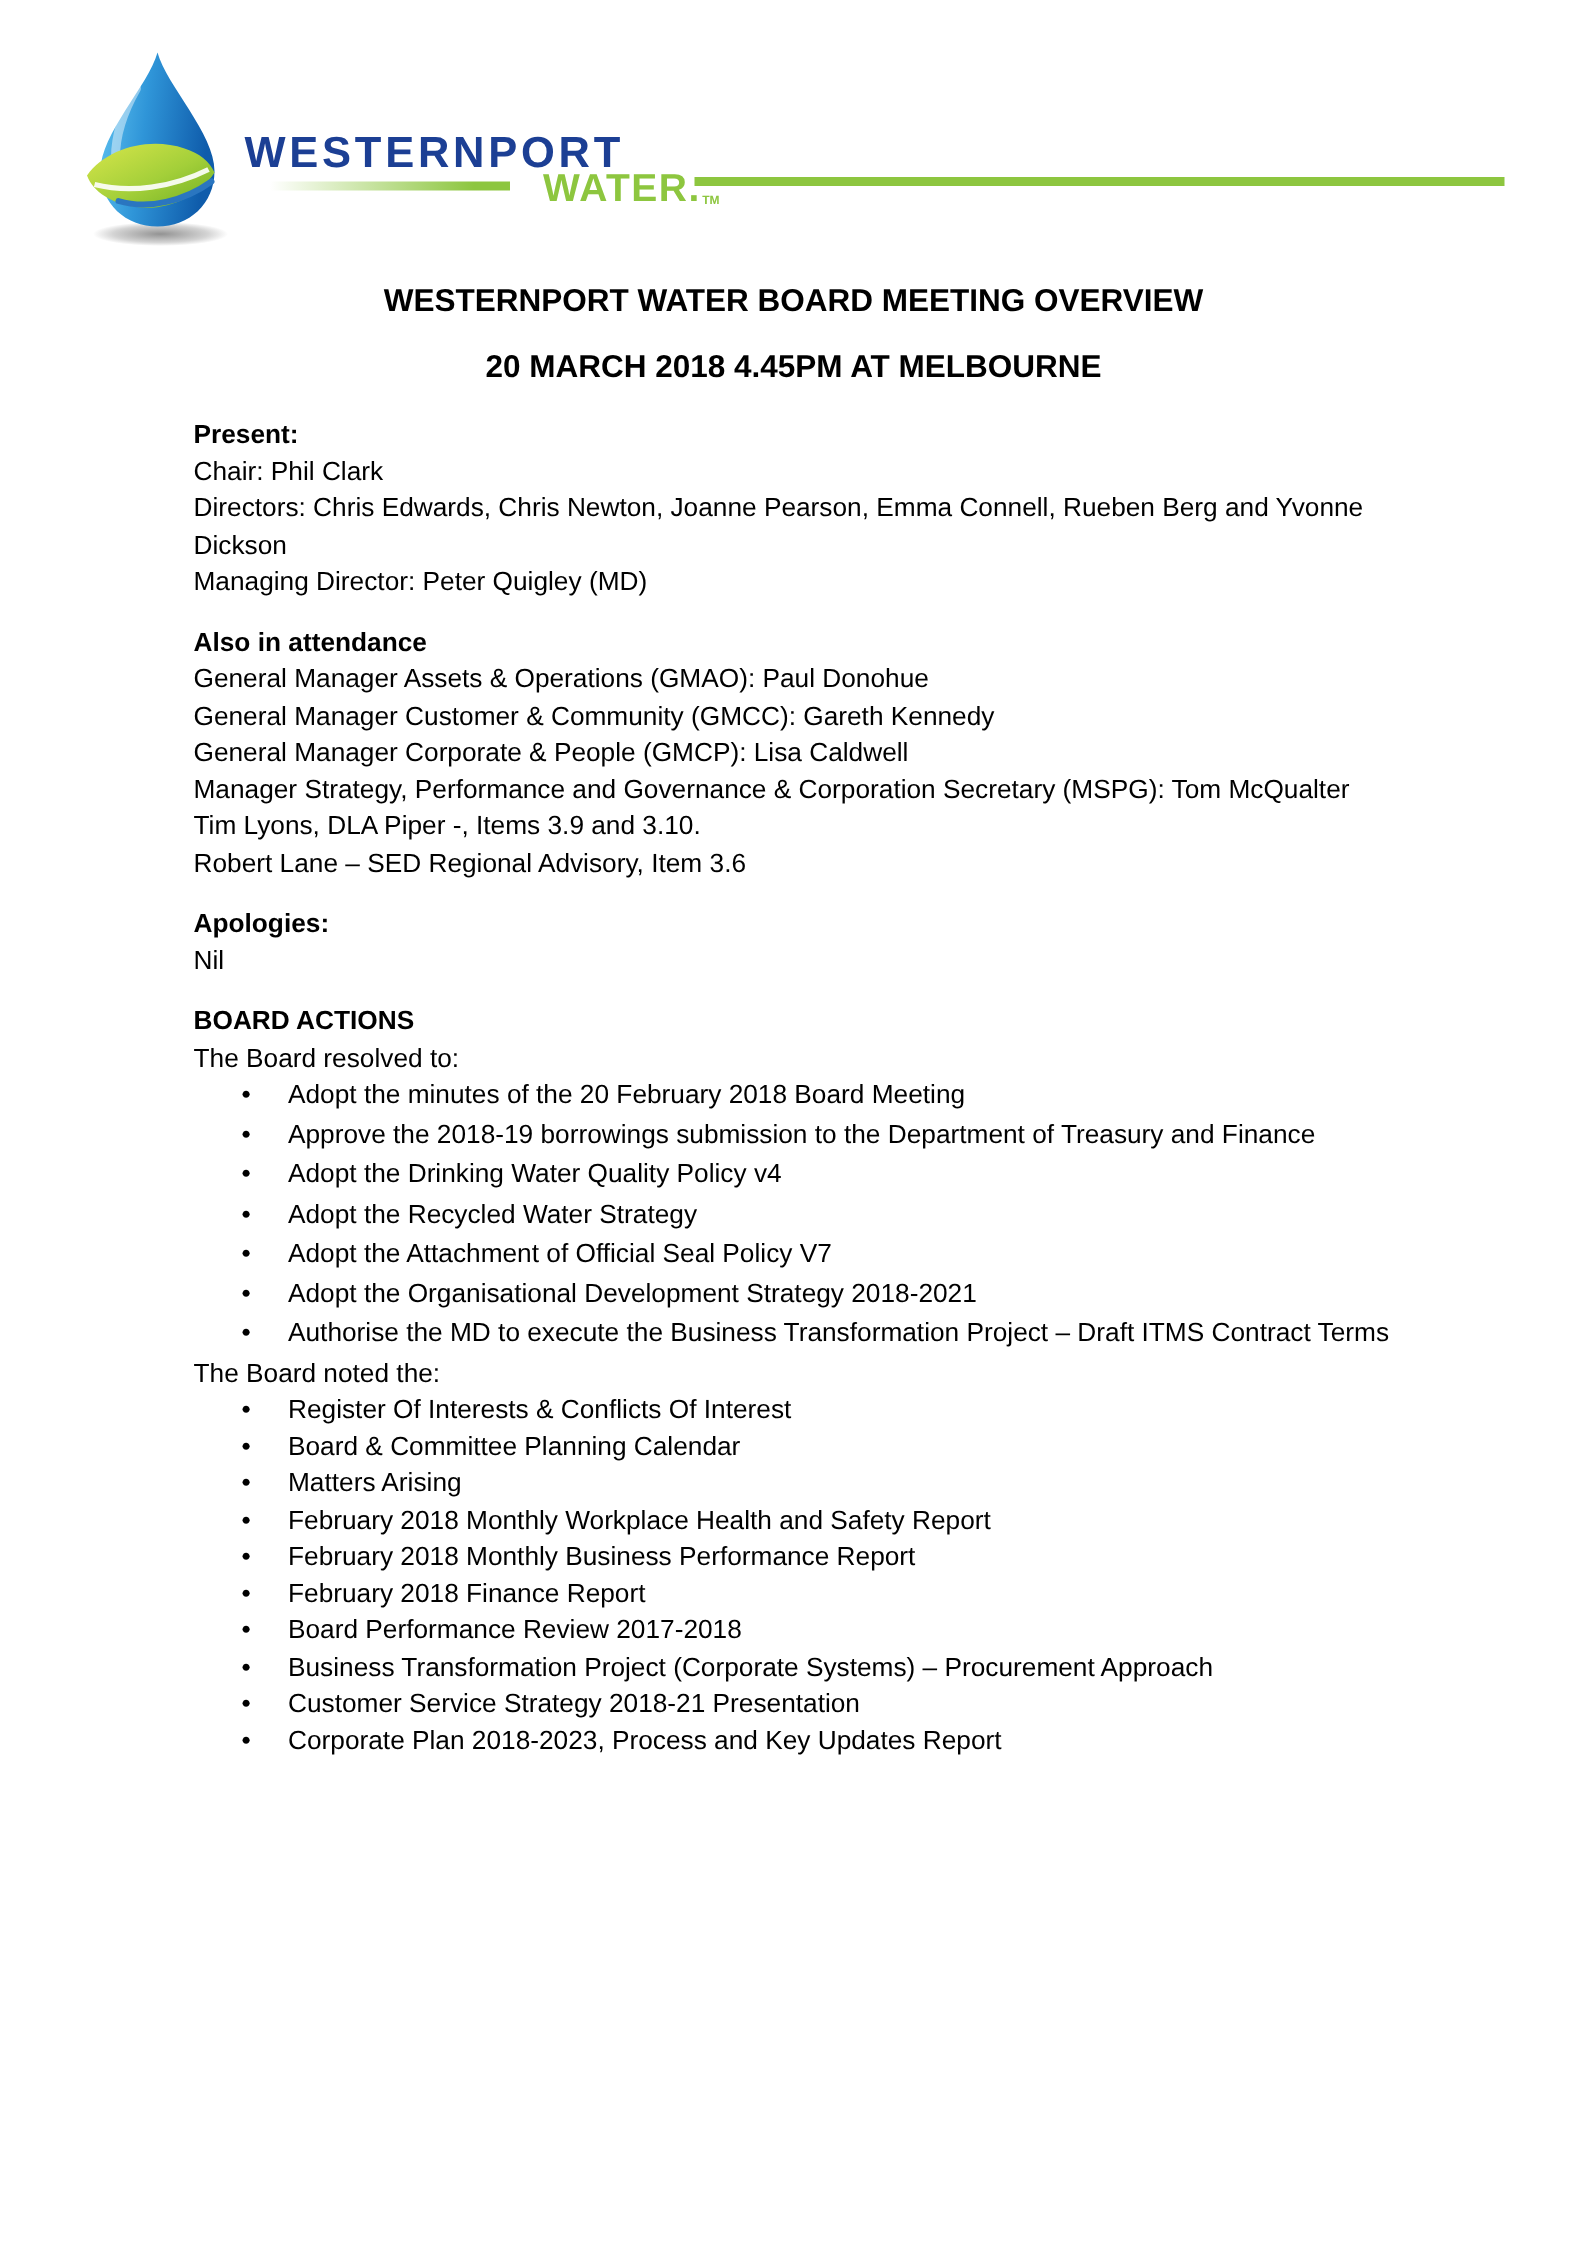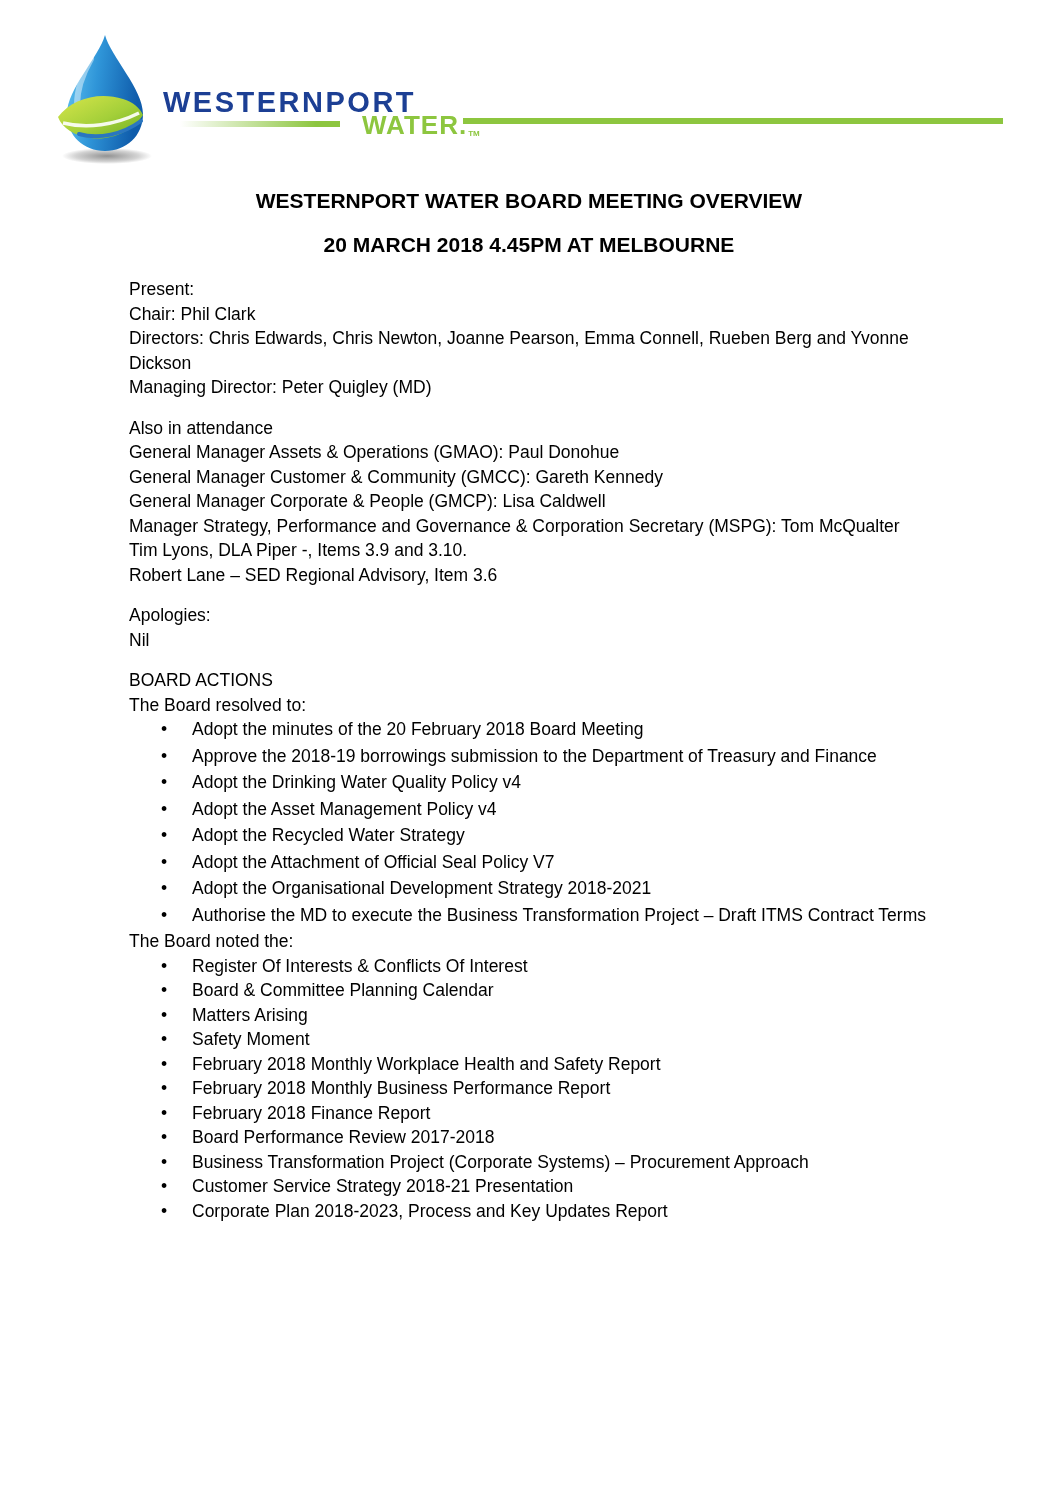--- a/index.html
+++ b/index.html
@@ -47,21 +47,21 @@
   .doc-title { margin-top: 14px; }
   .doc-subtitle { margin-top: 20px; }
 
   
   .content { padding: 0 128px 0 129px; }
   .content p {
     margin: 0; font-size: 17.5px; line-height: 24.5px;
   }
   .sec { margin-top: 20px; }
   .sec-gap { margin-top: 16px; }
-  .sec-h { font-weight: 400; }
+  .sec-h { font-weight: 700; }
   .intro { margin-top: 20px; }
 
   ul.bullets { list-style: none; margin: 0; padding: 0; }
   ul.bullets li {
     display: flex; padding-left: 32px;
     font-size: 17.5px; line-height: 24.5px;
   }
   ul.bullets li::before { content: "\2022"; flex: 0 0 31px; }
   ul.bullets.spaced li { margin-bottom: 2px; }
 </style>
@@ -139,23 +139,20 @@
         <li>
             <span>Adopt the minutes of the 20 February 2018 Board Meeting</span>
           </li>
         <li>
             <span>Approve the 2018-19 borrowings submission to the Department of Treasury and Finance</span>
           </li>
         <li>
             <span>Adopt the Drinking Water Quality Policy v4</span>
           </li>
         <li>
-            <span>Adopt the Asset Management Policy v4</span>
-          </li>
-        <li>
             <span>Adopt the Recycled Water Strategy</span>
           </li>
         <li>
             <span>Adopt the Attachment of Official Seal Policy V7</span>
           </li>
         <li>
             <span>Adopt the Organisational Development Strategy 2018-2021</span>
           </li>
         <li>
             <span>Authorise the MD to execute the Business Transformation Project – Draft ITMS Contract Terms</span>
@@ -167,23 +164,20 @@
         <li>
             <span>Register Of Interests &amp; Conflicts Of Interest</span>
           </li>
         <li>
             <span>Board &amp; Committee Planning Calendar</span>
           </li>
         <li>
             <span>Matters Arising</span>
           </li>
         <li>
-            <span>Safety Moment</span>
-          </li>
-        <li>
             <span>February 2018 Monthly Workplace Health and Safety Report</span>
           </li>
         <li>
             <span>February 2018 Monthly Business Performance Report</span>
           </li>
         <li>
             <span>February 2018 Finance Report</span>
           </li>
         <li>
             <span>Board Performance Review 2017-2018</span>

